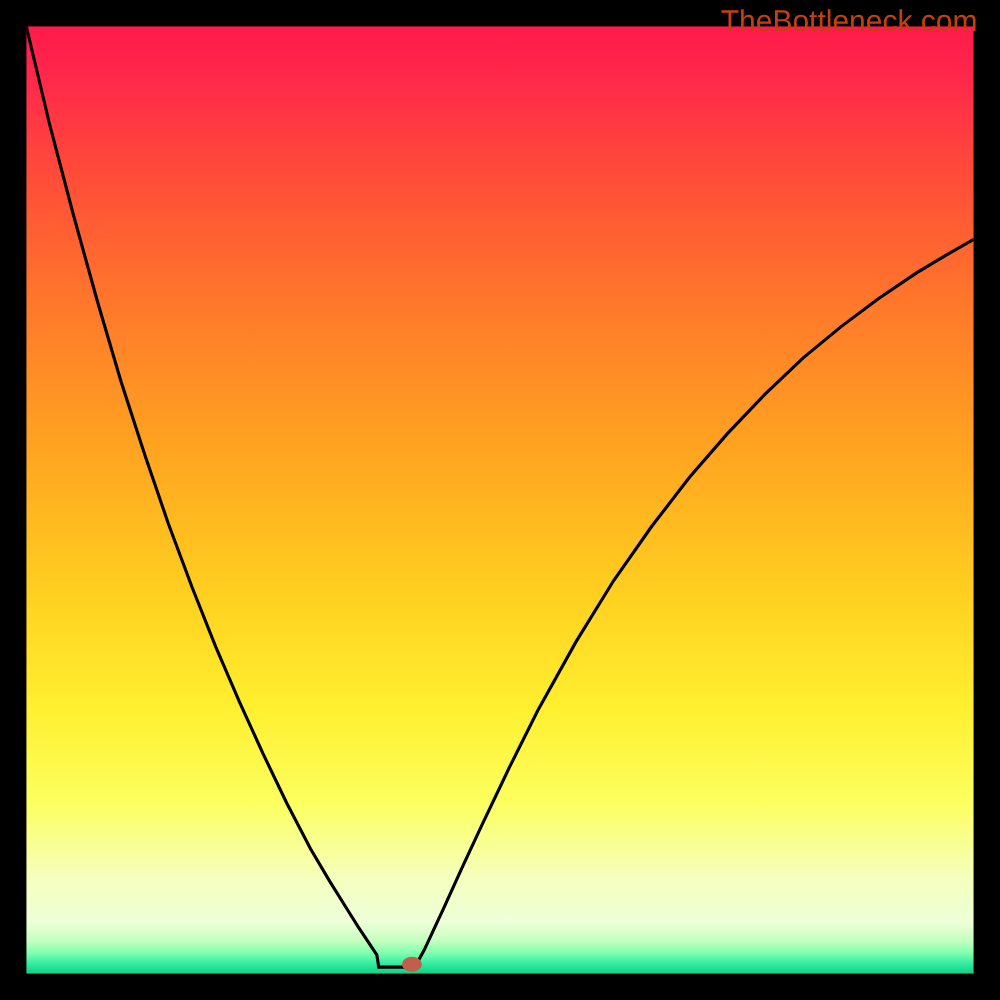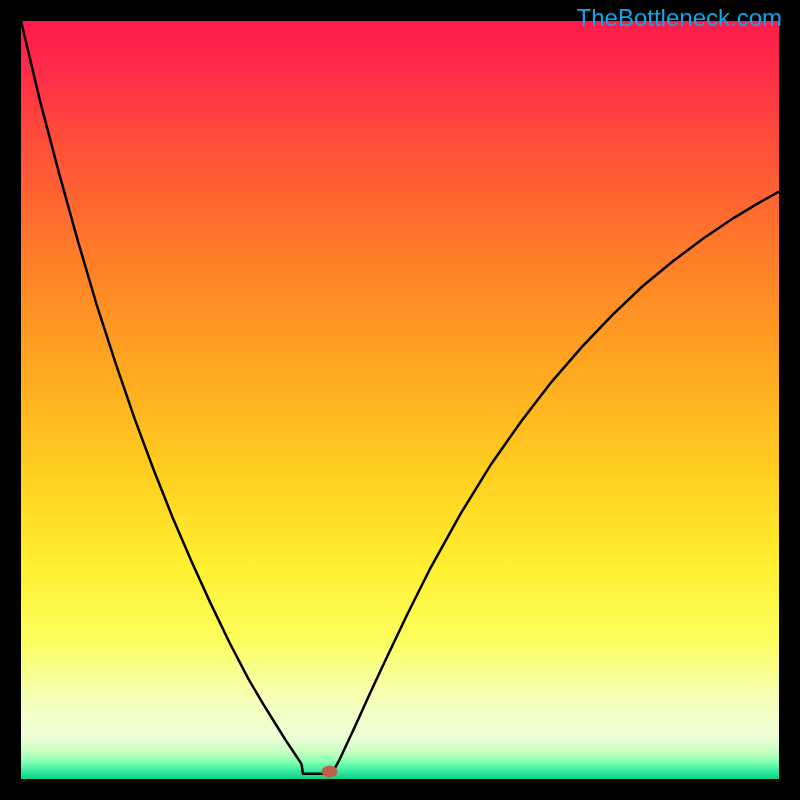--- a/index.html
+++ b/index.html
@@ -14,21 +14,21 @@
   .outer {
     width: 800px;
     height: 800px;
     background: #000;
     position: relative;
   }
   .watermark {
     position: absolute;
     top: 4px;
     right: 18px;
-    color: #0ea5e9;
+    color: #c2410c;
     font-size: 24px;
     font-weight: 500;
     z-index: 10;
   }
   .plot {
     position: absolute;
     left: 21px;
     top: 21px;
     width: 758px;
     height: 758px;

